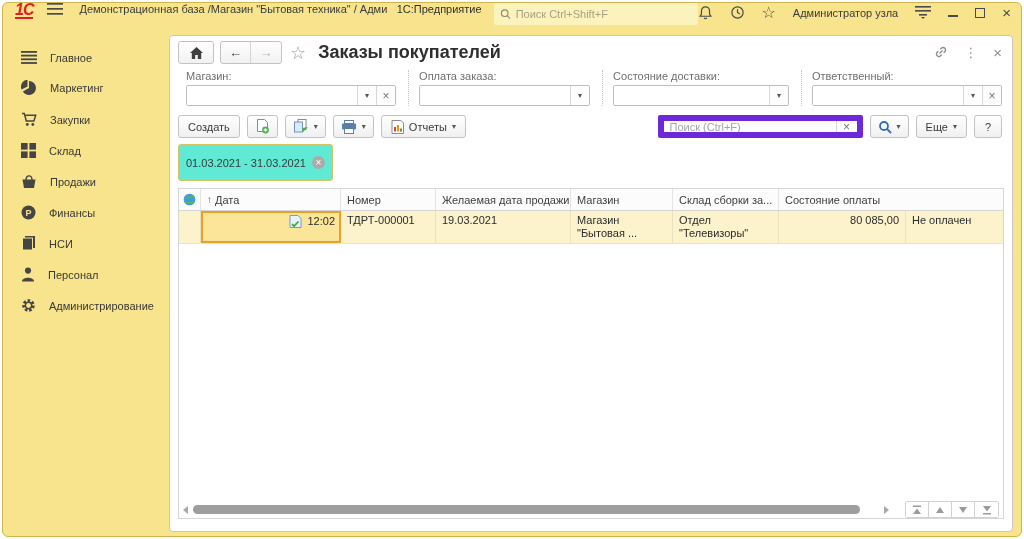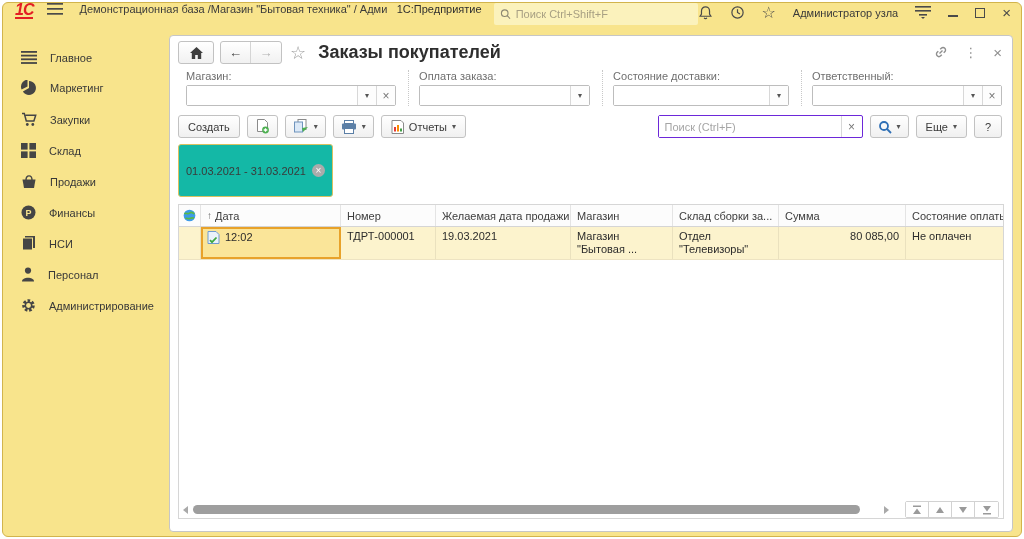--- a/index.html
+++ b/index.html
@@ -59,42 +59,42 @@
   .combo input { flex: 1; border: 0; outline: none; min-width: 0; font: inherit; padding: 0 4px; }
   .combo .cbtn { width: 19px; border-left: 1px solid #D8D8D8; display: flex; align-items: center; justify-content: center; color: #555; background: #FDFDFD; }
   .caret { font-size: 8px; color: #555; }
   .xgl { font-size: 12px; color: #777; line-height: 10px; }
   .fg-1 { width: 234px; } .fg-2 { width: 192px; } .fg-3 { width: 198px; } .fg-4 { flex: 1; }
 
   
   .toolbar { display: flex; align-items: center; padding: 2px 10px 4px 8px; gap: 7px; }
   .btn { height: 23px; border: 1px solid #C2C2C2; border-radius: 3px; background: linear-gradient(#FFFFFF, #F0F0F0); display: inline-flex; align-items: center; gap: 5px; padding: 0 9px; color: #3a3a3a; white-space: nowrap; }
   .btn-ic { padding: 0 7px; }
-  .search-box { display: flex; width: 205px; height: 23px; border: 1px solid #6d28d9; border-radius: 2px; background: #fff; margin-left: auto; }
+  .search-box { display: flex; width: 205px; height: 23px; border: 6px solid #6d28d9; border-radius: 2px; background: #fff; margin-left: auto; }
   .search-box input { flex: 1; border: 0; outline: none; font: inherit; padding: 0 6px; min-width: 0; color: #3c3c3c; }
   .search-box input::placeholder { color: #A5A5A5; }
   .search-box .cbtn { width: 21px; border-left: 1px solid #D8D8D8; display: flex; align-items: center; justify-content: center; }
   .btn-q { min-width: 28px; justify-content: center; }
 
   
   .chip-row { padding: 2px 10px 4px 8px; }
-  .chip { display: inline-flex; align-items: center; gap: 6px; background: #14b8a6; border: 1px solid #D9C160; border-radius: 3px; padding: 19px 7px; color: #3a3a3a; }
+  .chip { display: inline-flex; align-items: center; gap: 6px; background: #5eead4; border: 1px solid #D9C160; border-radius: 3px; padding: 11px 7px; color: #3a3a3a; }
   .chip-x { width: 13px; height: 13px; border-radius: 50%; background: #ABABAB; color: #fff; font-size: 10px; line-height: 13px; text-align: center; }
 
   
   .grid { flex: 1; margin: 3px 8px 12px; border: 1px solid #D6D6D6; display: flex; flex-direction: column; min-height: 0; }
   .gcols { display: grid; grid-template-columns: 22px 140px 95px 135px 102px 106px 127px 1fr; }
   .g-head { border-bottom: 1px solid #D5D5D5; background: #FCFCFC; }
   .g-head > div { padding: 4px 6px; color: #3d3d3d; border-right: 1px solid #E4E4E4; white-space: nowrap; overflow: hidden; display: flex; align-items: center; gap: 3px; }
   .g-head > div:last-child { border-right: 0; }
   .sort-arrow { color: #666; font-size: 10px; }
   .g-row { background: #FCF3CD; border-bottom: 1px solid #EDE3C2; }
   .g-row > div { padding: 3px 6px; border-right: 1px solid rgba(0,0,0,0.07); line-height: 13px; color: #2b2b2b; overflow: hidden; white-space: nowrap; }
   .g-row > div:last-child { border-right: 0; }
-  .cell-date { background: #FAE599; border: 2px solid #E8A22A !important; display: flex; align-items: flex-start; gap: 5px; padding: 2px 4px !important; }
+  .cell-date { background: #FAE599; border: 2px solid #E8A22A !important; display: flex; align-items: flex-start; gap: 5px; padding: 2px 4px !important; justify-content: flex-end; }
   .cell-amount { text-align: right; }
   .g-empty { flex: 1; background: #fff; }
 
   
   .g-scroll { height: 17px; display: flex; align-items: center; padding: 1px 4px; gap: 4px; background: #fff; }
   .sc-arrow { width: 0; height: 0; border-style: solid; }
   .sc-left { border-width: 4px 5px 4px 0; border-color: transparent #A9A9A9 transparent transparent; }
   .sc-right { border-width: 4px 0 4px 5px; border-color: transparent transparent transparent #A9A9A9; }
   .sc-track { flex: 1; height: 9px; position: relative; }
   .sc-thumb { position: absolute; left: 1px; top: 0; height: 9px; width: 97%; background: #9E9E9E; border-radius: 5px; }
@@ -381,21 +381,20 @@
                 </svg>
             </div>
             <div>
               <span class="sort-arrow">↑</span>
               <span>Дата</span>
             </div>
             <div>Номер</div>
             <div>Желаемая дата продажи</div>
             <div>Магазин</div>
             <div>Склад сборки за...</div>
-            <div>Сумма</div>
             <div>Состояние оплаты</div>
           </div>
 
           <div class="gcols g-row">
             <div></div>
             <div class="cell-date">
               <svg width="13" height="13" viewBox="0 0 13 13">
                   <path d="M1 0.5h8l3 3v9H1z" fill="#EAF2FB" stroke="#6F9BD1"></path>
                   <path d="M3 9.2l2 2L9.5 6.5" fill="none" stroke="#3DA83D" stroke-width="1.8"></path>
                 </svg>

